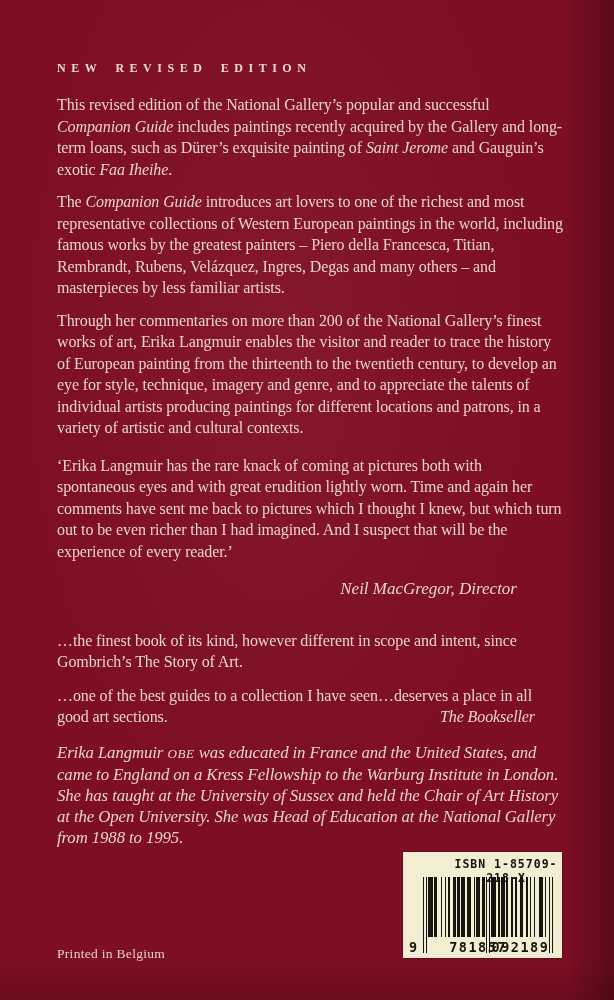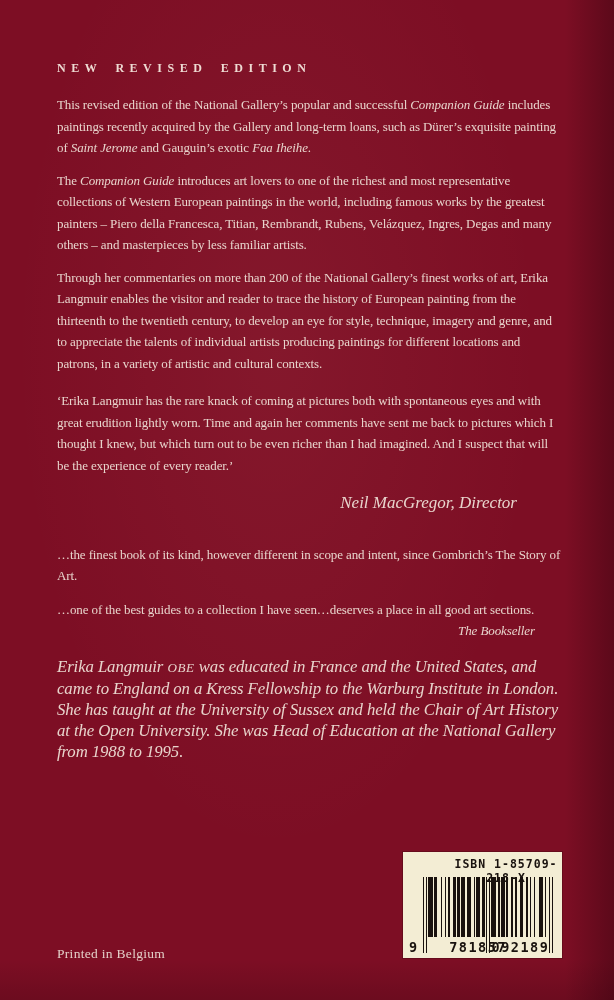--- a/index.html
+++ b/index.html
@@ -28,21 +28,21 @@
     margin: 0 0 14px 0;
     font-size: 12px;
     font-weight: bold;
     letter-spacing: 5.5px;
     word-spacing: 5px;
     color: #eedbd3;
     line-height: 24px;
   }
   p.body {
     margin: 0 0 11px 0;
-    font-size: 13px;
+    font-size: 16px;
     line-height: 21.5px;
     letter-spacing: -0.1px;
     color: #e8d4cc;
   }
   p.quote { margin-top: 16px; margin-bottom: 16px; }
   .seg-italic { font-style: italic; }
   .seg-smallcaps { font-size: 0.78em; letter-spacing: 0.6px; }
   .quote-attribution {
     margin: 0 46px 30px 0;
     font-size: 17px;

